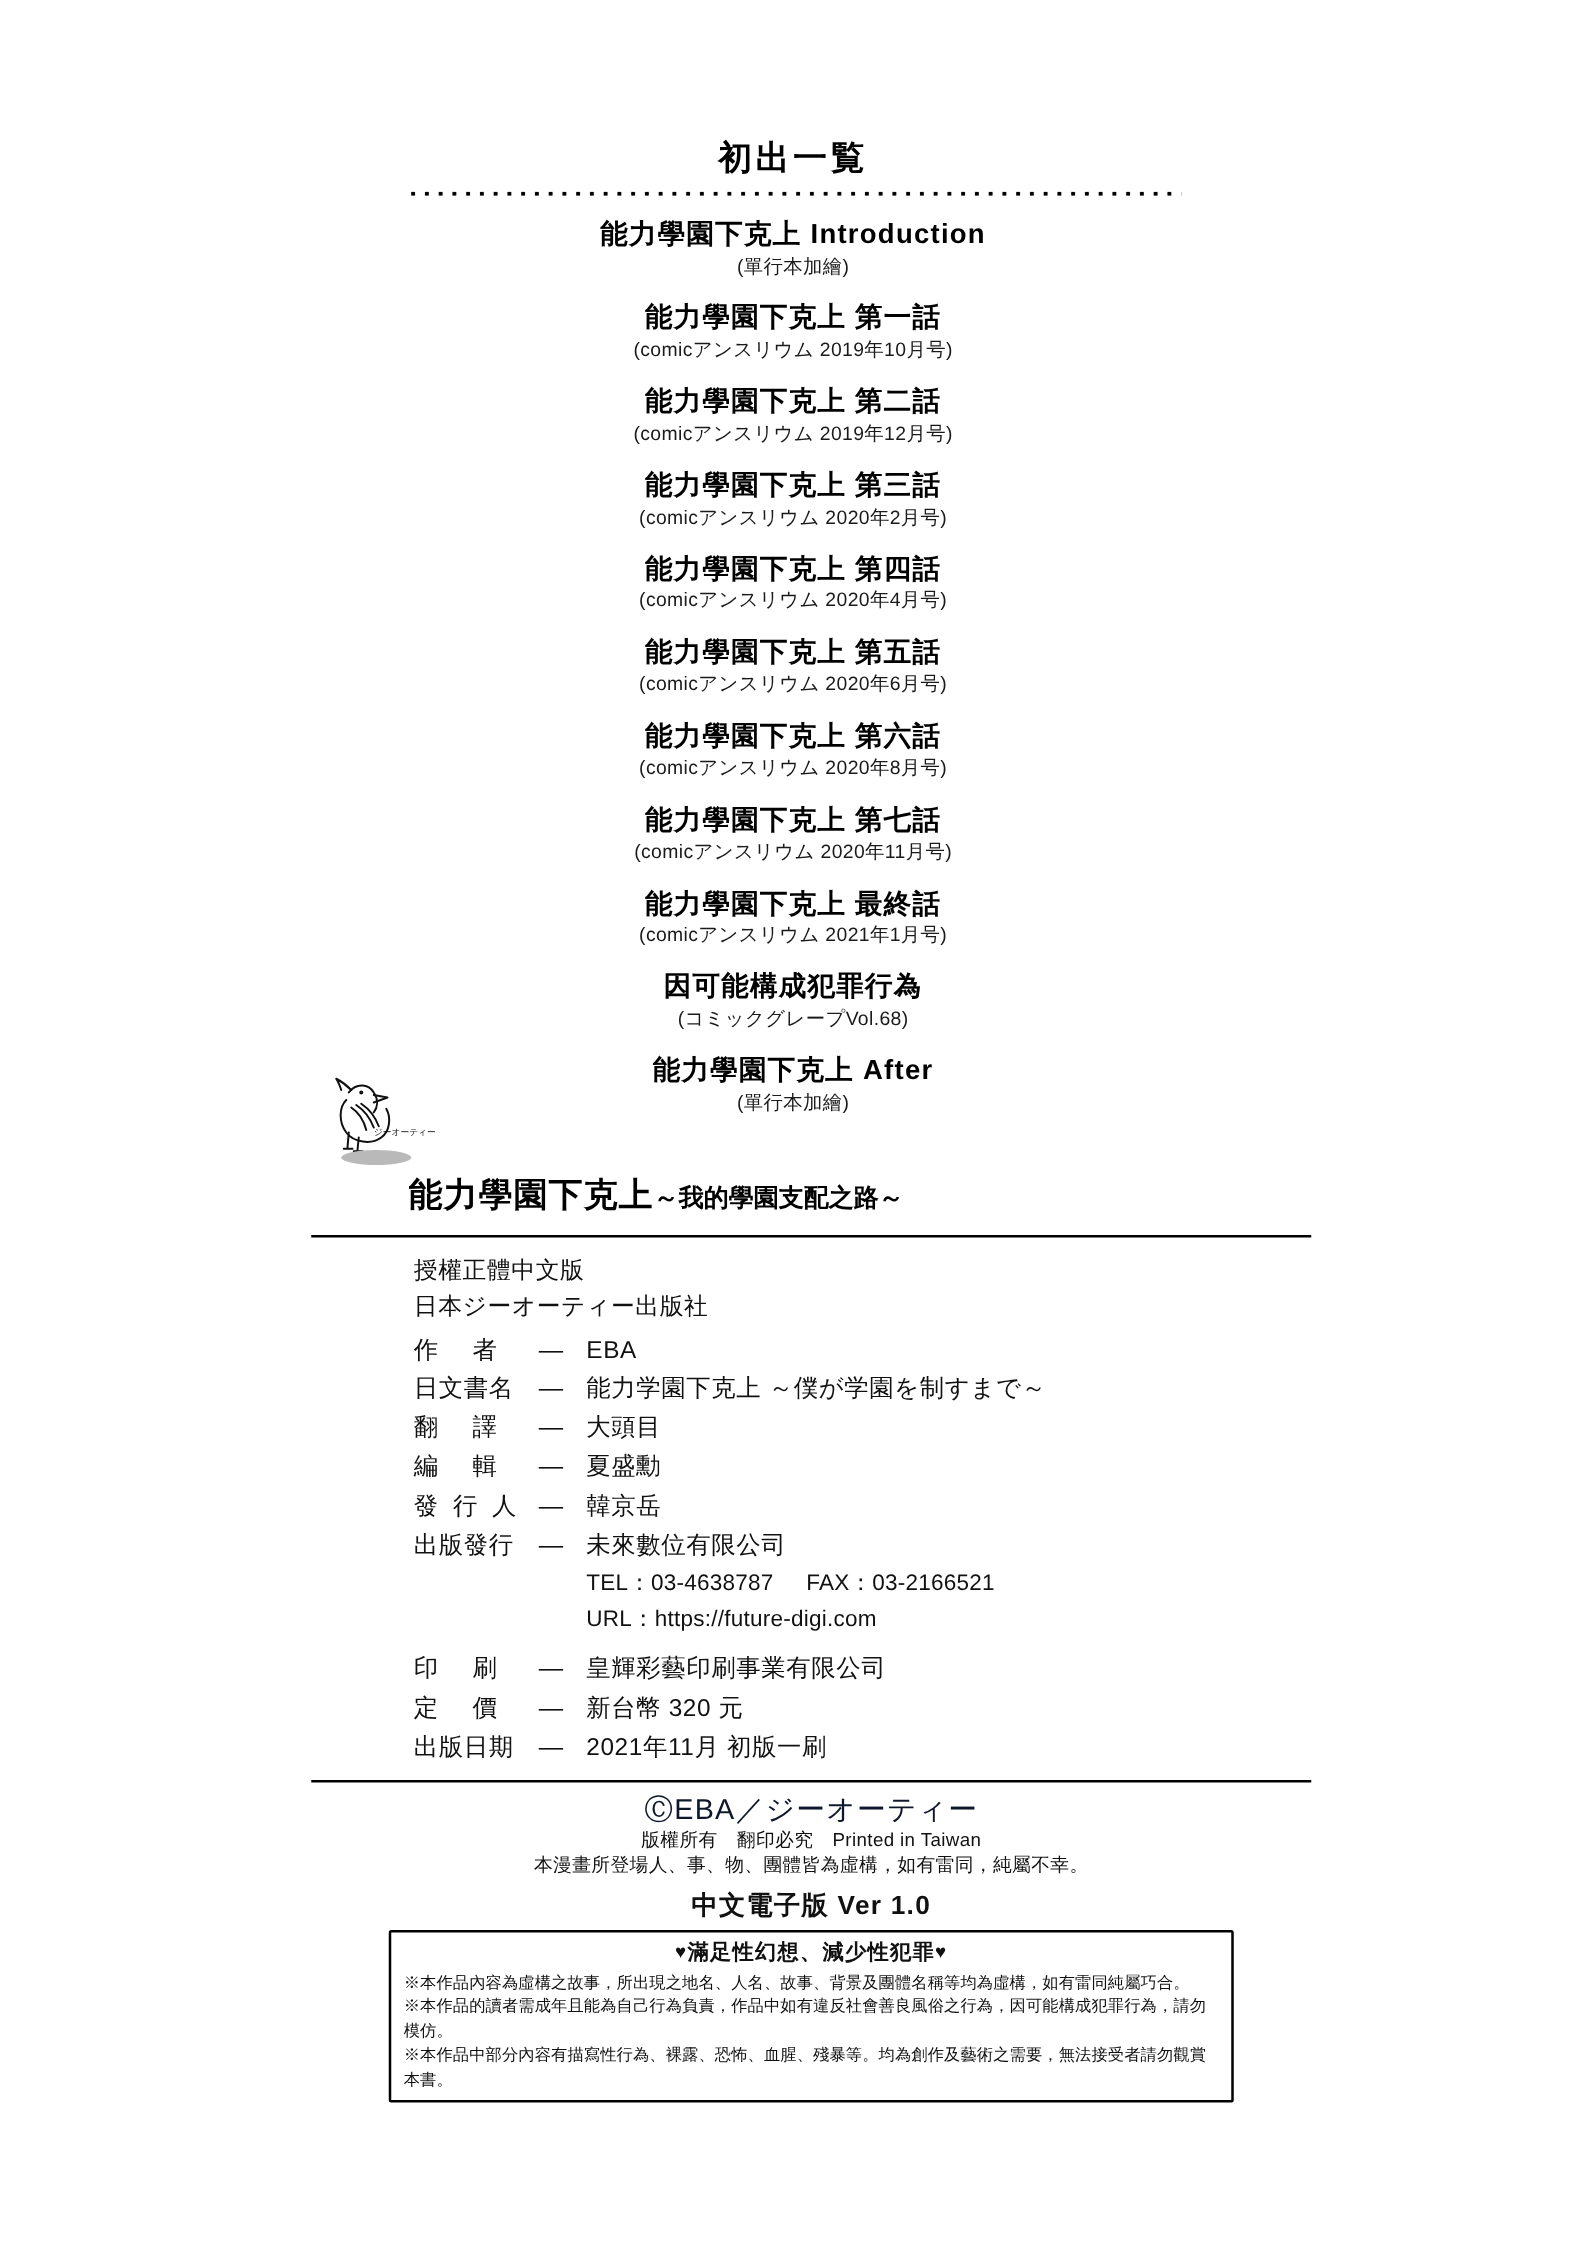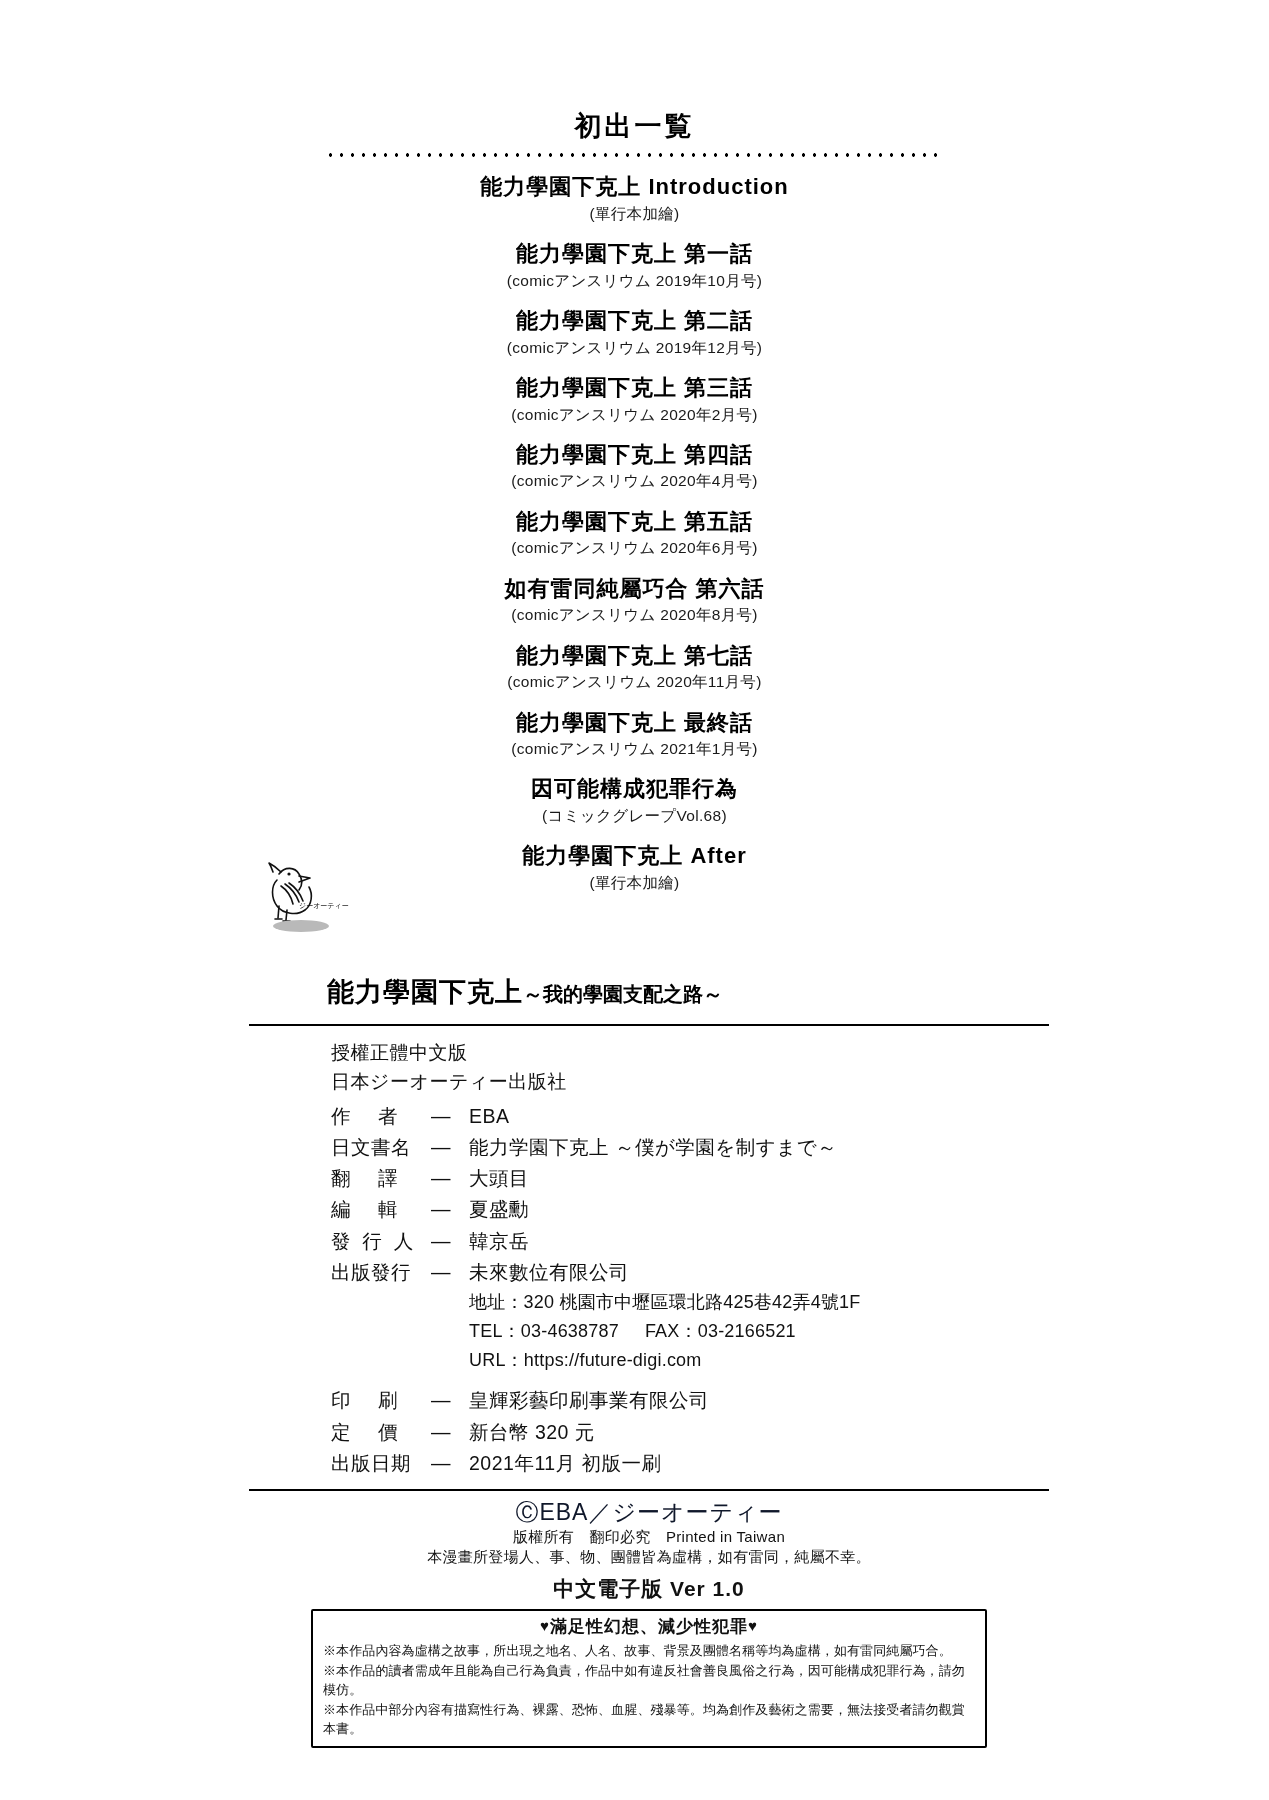--- a/index.html
+++ b/index.html
@@ -81,21 +81,20 @@
   .bird-svg {
     position: absolute;
     left: 6px;
     top: -6px;
   }
 
   .book-title-row {
     position: relative;
     padding-left: 78px;
     height: 44px;
-    margin-top: 36px;
   }
   .book-title {
     font-size: 27px;
     font-weight: bold;
     letter-spacing: 1px;
     white-space: nowrap;
     color: #000;
   }
   .book-title .sub {
     font-size: 20px;
@@ -239,21 +238,21 @@
     </div>
     <div class="fa-entry">
       <div class="fa-name">能力學園下克上 第四話</div>
       <div class="fa-src">(comicアンスリウム 2020年4月号)</div>
     </div>
     <div class="fa-entry">
       <div class="fa-name">能力學園下克上 第五話</div>
       <div class="fa-src">(comicアンスリウム 2020年6月号)</div>
     </div>
     <div class="fa-entry">
-      <div class="fa-name">如有雷同純屬巧合 第六話</div>
+      <div class="fa-name">能力學園下克上 第六話</div>
       <div class="fa-src">(comicアンスリウム 2020年8月号)</div>
     </div>
     <div class="fa-entry">
       <div class="fa-name">能力學園下克上 第七話</div>
       <div class="fa-src">(comicアンスリウム 2020年11月号)</div>
     </div>
     <div class="fa-entry">
       <div class="fa-name">能力學園下克上 最終話</div>
       <div class="fa-src">(comicアンスリウム 2021年1月号)</div>
     </div>
@@ -343,21 +342,20 @@
         <span class="credit-value">韓京岳</span>
       </div>
       <div class="credit-row">
         <span class="credit-label">
             <span>出版發行</span>
             <span class="dash">—</span>
           </span>
         <span class="credit-value">未來數位有限公司</span>
       </div>
       <div class="credit-sub">
-        <div>地址：320 桃園市中壢區環北路425巷42弄4號1F</div>
         <div><span>TEL：03-4638787</span><span class="spacer"></span><span>FAX：03-2166521</span></div>
         <div>URL：https://future-digi.com</div>
       </div>
     </div>
 
     <div class="credit-table block2">
       <div class="credit-row">
         <span class="credit-label">
             <span>印</span>
             <span>刷</span>

